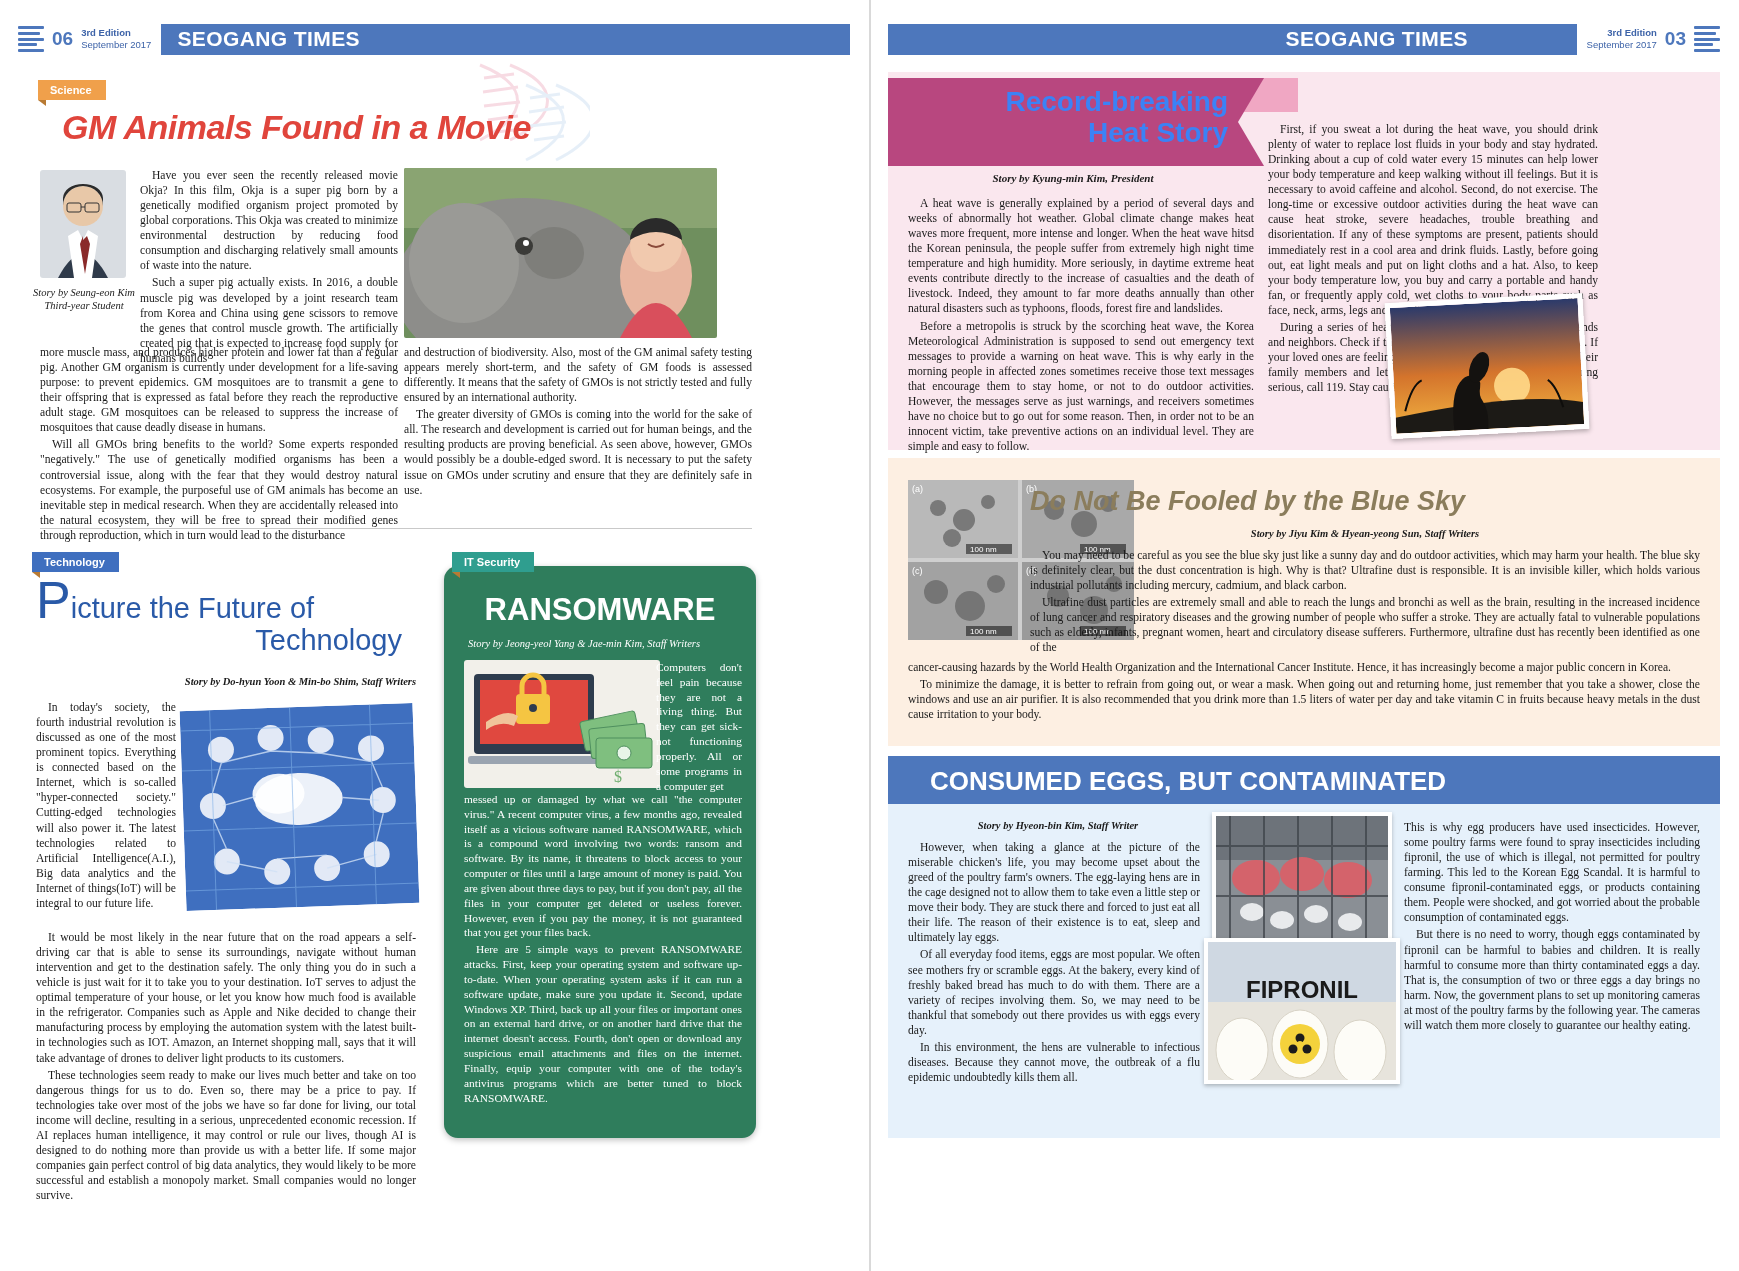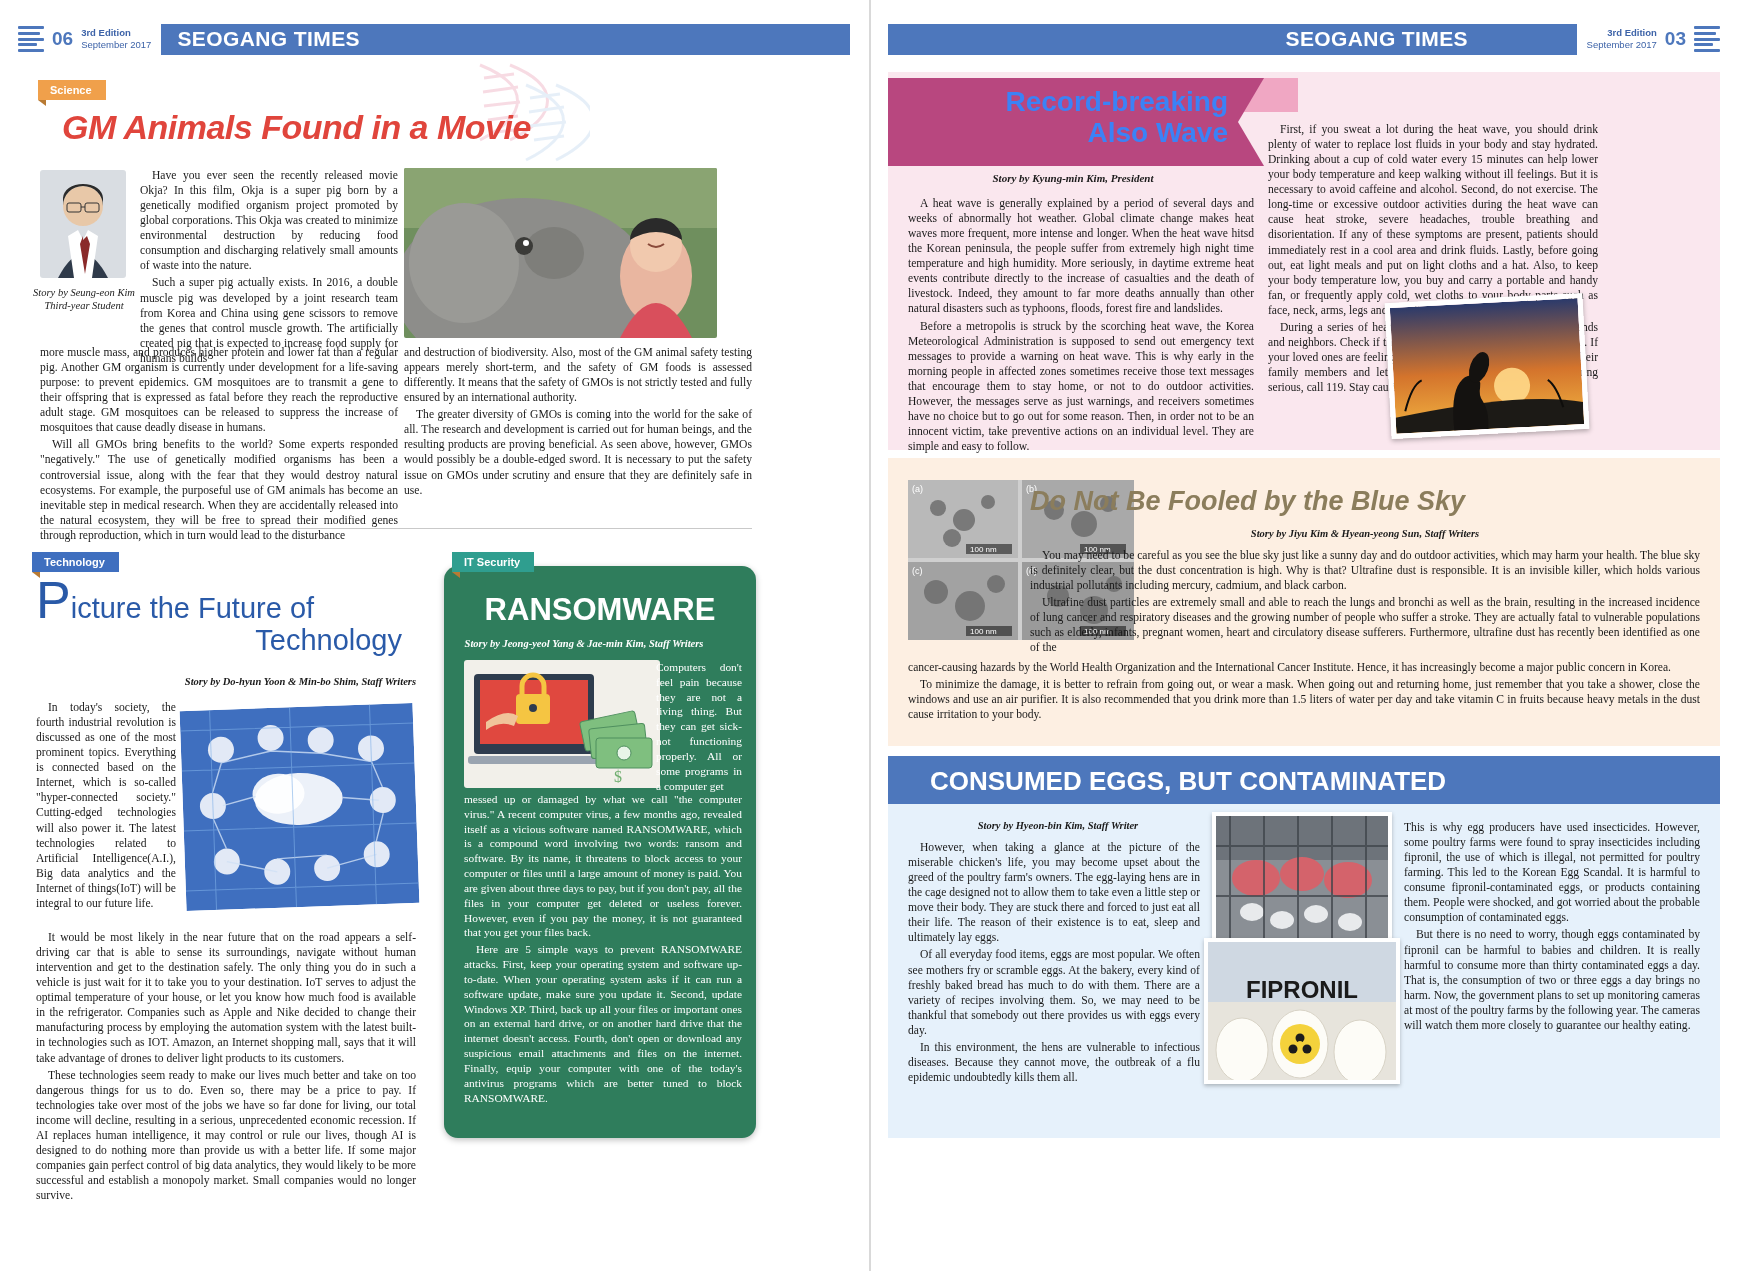--- a/index.html
+++ b/index.html
@@ -63,21 +63,21 @@
   #tech-head .l2{display:block;text-align:right;padding-right:14px;}
   #tech-by{position:absolute;left:36px;top:676px;width:380px;text-align:right;font-style:italic;font-weight:bold;font-size:10.5px;}
   #tech-img{position:absolute;left:183px;top:707px;width:233px;height:200px;transform:rotate(-2deg);}
   #tech-c1{left:36px;top:700px;width:140px;}
   #tech-c2{left:36px;top:930px;width:380px;}
 
   
   #rw-card{position:absolute;left:444px;top:566px;width:312px;height:572px;background:#2f7d5c;border-radius:14px;box-shadow:0 2px 6px rgba(0,0,0,.25);}
   #rw-tag{position:absolute;left:452px;top:552px;}
   #rw-title{position:absolute;left:444px;top:592px;width:312px;text-align:center;font-family:"Liberation Sans",sans-serif;font-size:31px;color:#fff;font-weight:bold;}
-  #rw-by{position:absolute;left:444px;top:638px;width:280px;text-align:center;color:#fff;font-style:italic;font-weight:bold;font-size:10.5px;}
+  #rw-by{position:absolute;left:444px;top:638px;width:280px;text-align:center;color:#fff;font-style:italic;font-weight:normal;font-size:10.5px;}
   #rw-img{position:absolute;left:464px;top:660px;width:196px;height:128px;border-radius:3px;overflow:hidden;}
   #rw-c1{left:656px;top:660px;width:86px;color:#fff;}
   #rw-c2{left:464px;top:792px;width:278px;color:#fff;}
   #rw-c1 p,#rw-c2 p{color:#fff;font-size:11.4px;}
 
   
   #hw-panel{position:absolute;left:888px;top:72px;width:832px;height:378px;background:#fae7ee;}
   #hw-ribbon{position:absolute;left:888px;top:78px;width:350px;height:88px;background:#b8477f;}
   #hw-ribbon:after{content:"";position:absolute;right:-26px;top:0;border-top:44px solid #b8477f;border-bottom:44px solid #b8477f;border-right:26px solid transparent;}
   #hw-ribbon-top{position:absolute;left:1238px;top:78px;width:60px;height:34px;background:#f0a7c3;}
@@ -299,21 +299,21 @@
         <i></i>
         <i></i>
       </span>
   </div>
 
   <div id="hw-panel" style="left:18px;"></div>
   <div id="hw-ribbon-top" style="left:368px;"></div>
   <div id="hw-ribbon" style="left:18px;"></div>
   <div id="hw-title" style="left:38px;">
     <span>Record-breaking</span><br>
-    <span>Also Wave</span>
+    <span>Heat Story</span>
   </div>
   <div id="hw-by" style="left:38px;">Story by Kyung-min Kim, President</div>
   <div class="col" id="hw-c1" style="left:38px;">
     <p>A heat wave is generally explained by a period of several days and weeks of abnormally hot weather. Global climate change makes heat waves more frequent, more intense and longer. When the heat wave hitsd the Korean peninsula, the people suffer from extremely high night time temperature and high humidity. More seriously, in daytime extreme heat events contribute directly to the increase of casualties and the death of livestock. Indeed, they amount to far more deaths annually than other natural disasters such as typhoons, floods, forest fire and landslides.</p>
     <p>Before a metropolis is struck by the scorching heat wave, the Korea Meteorological Administration is supposed to send out emergency text messages to provide a warning on heat wave. This is why early in the morning people in affected zones sometimes receive those text messages that encourage them to stay home, or not to do outdoor activities. However, the messages serve as just warnings, and receivers sometimes have no choice but to go out for some reason. Then, in order not to be an innocent victim, take preventive actions on an individual level. They are simple and easy to follow.</p>
   </div>
   <div class="col" id="hw-c2" style="left:398px;">
     <p>First, if you sweat a lot during the heat wave, you should drink plenty of water to replace lost fluids in your body and stay hydrated. Drinking about a cup of cold water every 15 minutes can help lower your body temperature and keep walking without ill feelings. But it is necessary to avoid caffeine and alcohol. Second, do not exercise. The long-time or excessive outdoor activities during the heat wave can cause heat stroke, severe headaches, trouble breathing and disorientation. If any of these symptoms are present, patients should immediately rest in a cool area and drink fluids. Lastly, before going out, eat light meals and put on light cloths and a hat. Also, to keep your body temperature low, you buy and carry a portable and handy fan, or frequently apply cold, wet cloths to your body parts such as face, neck, arms, legs and armpits.</p>
     <p>During a series of heat waves, check in with your family, friends and neighbors. Check if they are doing well or they need some aids. If your loved ones are feeling a little dizzy and fatigued, call any of their family members and let them know. When you notice something serious, call 119. Stay cautious and safe.</p>
   </div>

